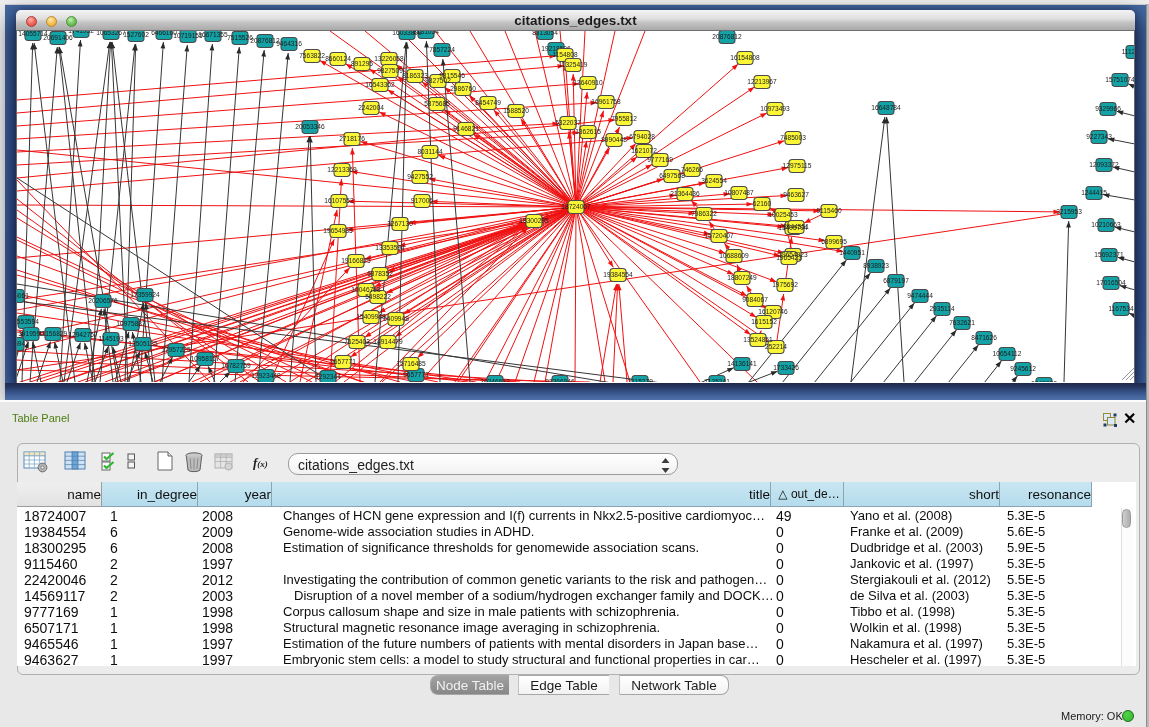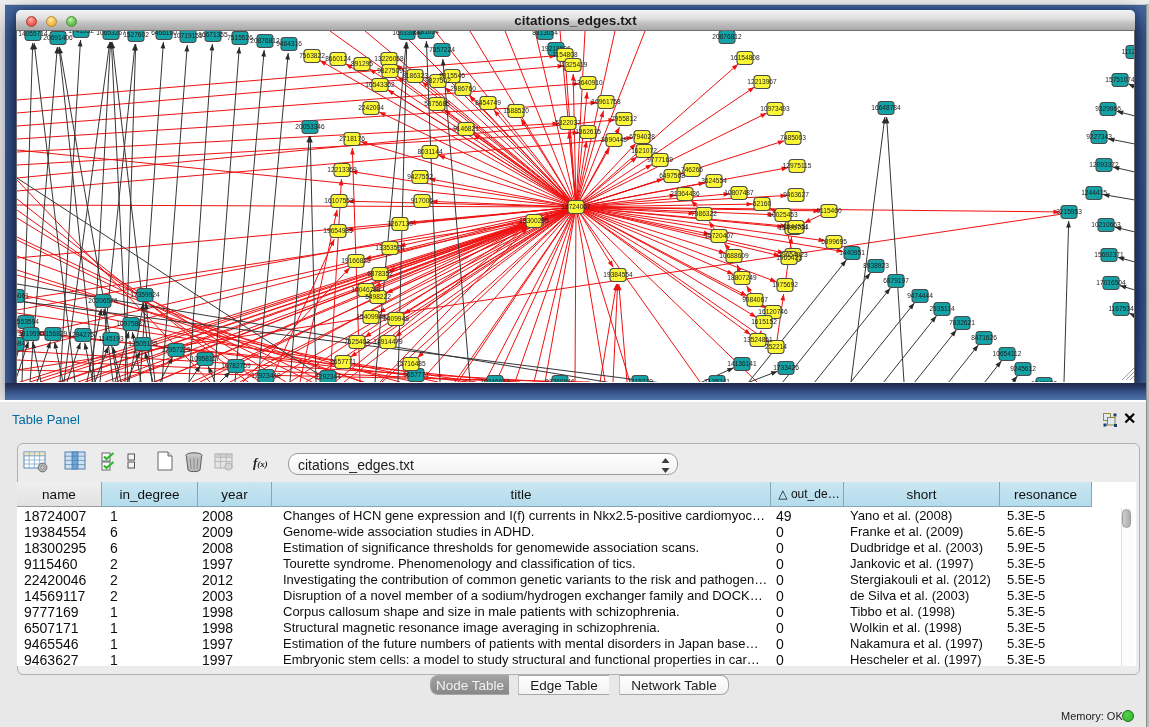--- a/index.html
+++ b/index.html
@@ -13,32 +13,32 @@
 #win{left:16px;top:10px;width:1119px;height:373px;border-radius:5px 5px 0 0;
   box-shadow:0 12px 20px 5px rgba(3,10,38,.72),0 0 7px rgba(5,12,40,.35)}
 #titlebar{left:0;top:0;width:100%;height:21px;border-radius:5px 5px 0 0;
   background:linear-gradient(180deg,#f4f4f4 0%,#dedede 45%,#c6c6c6 60%,#a9a9a9 100%);
   border-bottom:1px solid #6f6f6f;box-sizing:border-box}
 #titlebar .t{width:100%;text-align:center;font-size:13.5px;font-weight:bold;color:#1c1c1c;line-height:21px}
 .btn{position:absolute;top:5.5px;width:11px;height:11px;border-radius:50%;box-sizing:border-box}
 #graphwrap{left:0;top:21px;width:1117px;height:352px;background:#fff;overflow:hidden;border-left:1px solid #63676e;border-right:1px solid #63676e}
 
 #panel{left:0;top:400px;width:1146px;height:327px;background:#e8e8e8;border-top:2px solid #fcfcfc;z-index:4}
-#paneltitle{left:12px;top:10px;font-size:13px;color:#0369a1}
+#paneltitle{left:12px;top:10px;font-size:11px;color:#4d7c0f}
 
 #closex{left:1123px;top:7px;font-size:16px;font-weight:bold;color:#000}
 #container{left:17px;top:41px;width:1123px;height:232px;background:#ececec;
   border:1px solid #b0b0b0;border-radius:6px;box-sizing:border-box}
 .tbicon{position:absolute;top:7px}
 #combo{left:270px;top:9px;width:390px;height:22px;background:linear-gradient(180deg,#ffffff,#f2f2f2);
   border:1px solid #9a9a9a;border-radius:10px;box-sizing:border-box;font-size:13px;color:#1d1d1d}
 #combo .lbl{position:absolute;left:9px;top:2.5px;font-size:14px}
 .hd{position:absolute;top:482px;height:25px;white-space:nowrap;overflow:hidden;font-size:13.5px;background:linear-gradient(180deg,#c9e6f2,#b4dcec);
   border-right:1px solid #86a6b5;border-bottom:1px solid #86a6b5;box-sizing:border-box;
-  text-align:center;line-height:25px;color:#101010}
+  text-align:right;line-height:25px;color:#101010}
 .tr{position:absolute;left:0;width:1119px;height:16px;line-height:16px;color:#0d0d0d;font-size:13px}
 .tr .num{font-size:14px}
 .tr span{position:absolute;white-space:nowrap}
 #vsb{left:1121px;top:508px;width:11px;height:158px;background:#fcfcfc;border-left:1px solid #e0e0e0}
 #vthumb{left:1122px;top:509px;width:9px;height:19px;border-radius:5px;
   background:linear-gradient(90deg,#cfcfcf,#adadad);border:1px solid #9a9a9a;box-sizing:border-box}
 
 #tabs{left:430px;top:675px;height:20px;font-size:13.5px}
 .seg{position:absolute;top:0;height:20px;line-height:20px;text-align:center;
   border-top:1px solid #a6a6a6;border-bottom:1px solid #a6a6a6;box-sizing:border-box;color:#1c1c1c}
@@ -466,39 +466,38 @@
       <span class="num" style="left:202px">2008</span>
       <span style="left:283px;max-width:486px;overflow:hidden">Estimation of significance thresholds for genomewide association scans.</span>
       <span class="num" style="left:776px">0</span>
       <span style="left:850px">Dudbridge et al. (2003)</span>
       <span style="left:1007px">5.9E-5</span>
     </div>
     <div class="tr" style="top:556px">
       <span class="num" style="left:24px">9115460</span>
       <span class="num" style="left:110px">2</span>
       <span class="num" style="left:202px">1997</span>
-      <span style="left:283px;max-width:486px;overflow:hidden">Tourette syndrome. Phenomenology and classification of tics.</span>
       <span class="num" style="left:776px">0</span>
       <span style="left:850px">Jankovic et al. (1997)</span>
       <span style="left:1007px">5.3E-5</span>
     </div>
     <div class="tr" style="top:572px">
       <span class="num" style="left:24px">22420046</span>
       <span class="num" style="left:110px">2</span>
       <span class="num" style="left:202px">2012</span>
       <span style="left:283px;max-width:486px;overflow:hidden">Investigating the contribution of common genetic variants to the risk and pathogen…</span>
       <span class="num" style="left:776px">0</span>
       <span style="left:850px">Stergiakouli et al. (2012)</span>
       <span style="left:1007px">5.5E-5</span>
     </div>
     <div class="tr" style="top:588px">
       <span class="num" style="left:24px">14569117</span>
       <span class="num" style="left:110px">2</span>
       <span class="num" style="left:202px">2003</span>
-      <span style="left:283px;max-width:486px;overflow:hidden">Disruption of a novel member of a sodium/hydrogen exchanger family and DOCK…</span>
+      <span style="left:294px;max-width:486px;overflow:hidden">Disruption of a novel member of a sodium/hydrogen exchanger family and DOCK…</span>
       <span class="num" style="left:776px">0</span>
       <span style="left:850px">de Silva et al. (2003)</span>
       <span style="left:1007px">5.3E-5</span>
     </div>
     <div class="tr" style="top:604px">
       <span class="num" style="left:24px">9777169</span>
       <span class="num" style="left:110px">1</span>
       <span class="num" style="left:202px">1998</span>
       <span style="left:283px;max-width:486px;overflow:hidden">Corpus callosum shape and size in male patients with schizophrenia.</span>
       <span class="num" style="left:776px">0</span>

